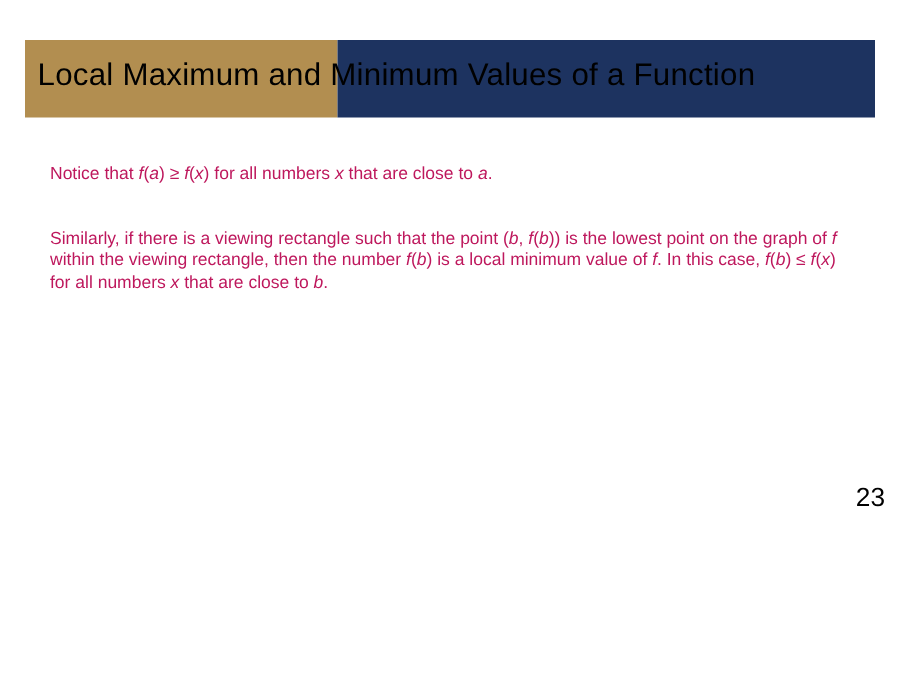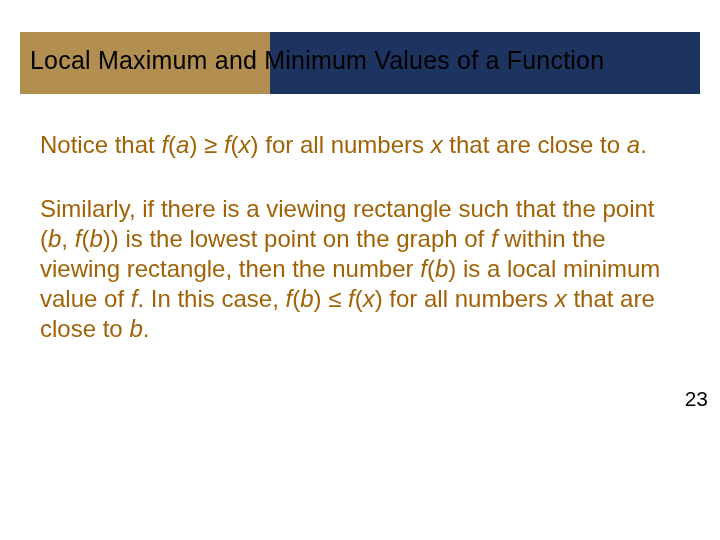--- a/index.html
+++ b/index.html
@@ -2,21 +2,21 @@
 <html><head>
 <meta charset="utf-8">
 <style>
   * { margin: 0; padding: 0; box-sizing: border-box; }
   html, body { width: 720px; height: 540px; background: #fff; font-family: Arial, Helvetica, sans-serif; }
   .slide { width: 720px; height: 423px; position: relative; background: #fff; }
   .title-bar { position: absolute; top: 32px; left: 20px; right: 20px; height: 62px; }
   .title-gold { position: absolute; left: 0; top: 0; width: 250px; height: 62px; background: #b28e50; }
   .title-navy { position: absolute; left: 250px; top: 0; right: 0; height: 62px; background: #1d3360; }
   .title-text { position: absolute; left: 10px; top: 14px; font-size: 25px; color: #000; letter-spacing: 0.2px; }
-  .body { position: absolute; top: 130px; left: 40px; right: 50px; color: #a16207; font-size: 24px; line-height: 1.25; }
+  .body { position: absolute; top: 130px; left: 40px; right: 50px; color: #be185d; font-size: 14px; line-height: 1.25; }
   .para { margin-bottom: 34px; }
   .page-num { position: absolute; bottom: 12px; right: 12px; font-size: 21px; color: #000; }
   .ital { font-style: italic; }
 </style>
 </head>
 <body>
 
 <div class="slide">
   <div class="title-bar">
     <div class="title-gold"></div>

